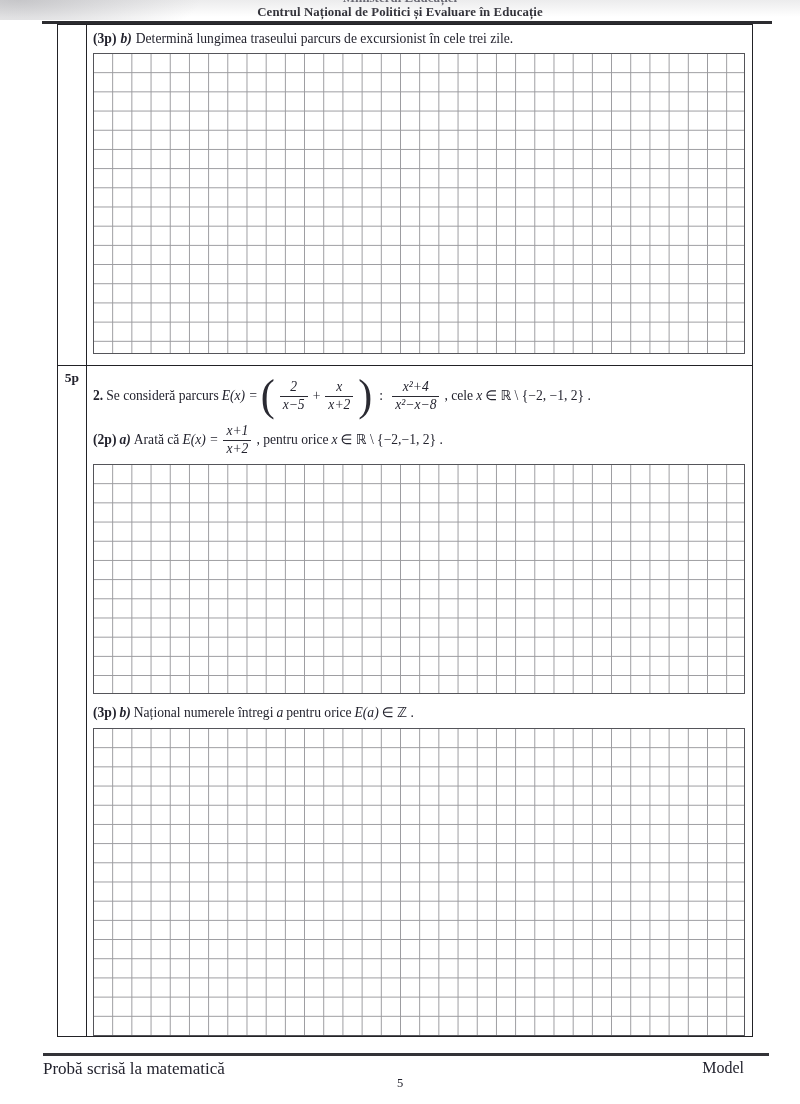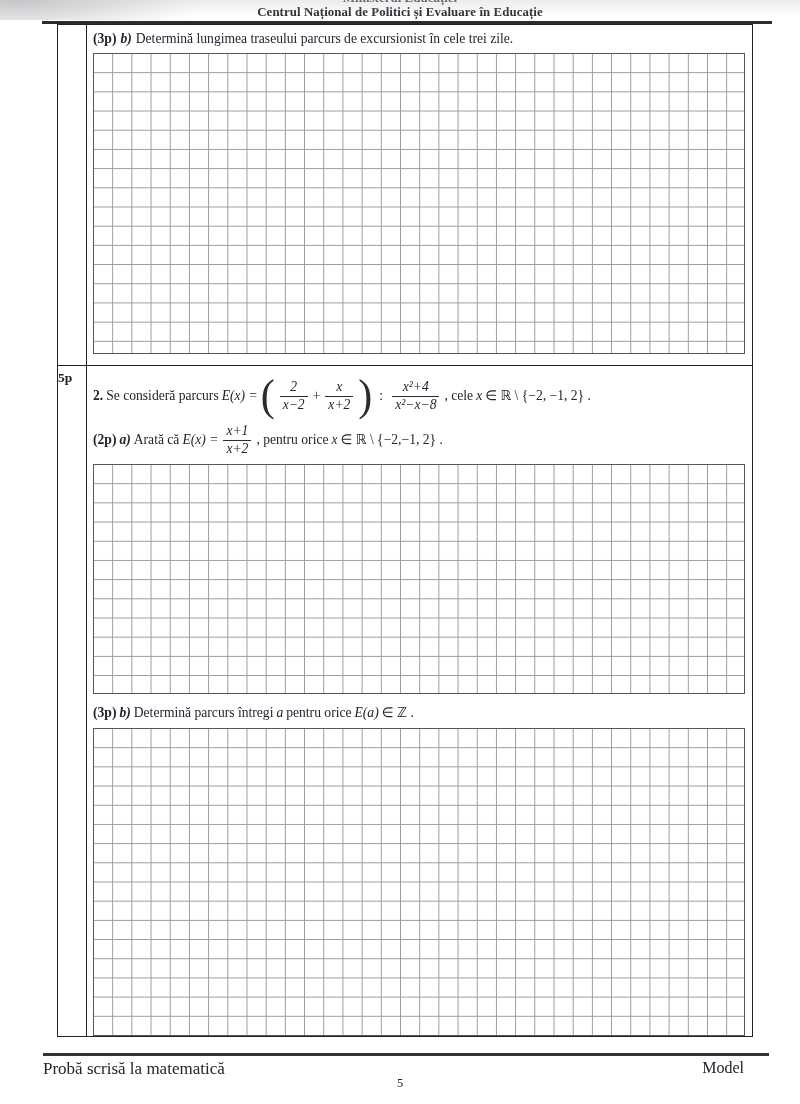--- a/index.html
+++ b/index.html
@@ -8,21 +8,21 @@
     background:radial-gradient(ellipse 260px 70px at 18px 0px, rgba(160,160,165,.5), transparent 70%),
                linear-gradient(180deg, rgba(200,200,203,.35), transparent 85%);
     pointer-events:none;z-index:5;}
   .hdr-ministry{position:absolute;top:-10px;left:0;width:100%;text-align:center;font-size:13px;font-weight:bold;color:#3a3a48;filter:blur(.4px);}
   .hdr-center{position:absolute;top:5px;left:0;width:100%;text-align:center;font-size:12.8px;font-weight:600;color:#26262e;letter-spacing:.1px;}
   .top-rule{position:absolute;top:21px;left:42px;width:730px;height:2.6px;background:#2c2c30;}
   .sheet{position:absolute;top:23.6px;left:57px;width:696px;height:1013px;border:1.5px solid #222226;box-sizing:border-box;display:flex;flex-direction:column;background:#fff;}
   .trow{display:flex;box-sizing:border-box;}
   .row1{height:440px;border-bottom:1.5px solid #222226;}
   .row2{flex:1;}
-  .pts-cell{width:29px;border-right:1.5px solid #222226;box-sizing:border-box;flex:none;padding-top:4px;font-weight:bold;font-size:13.5px;}
+  .pts-cell{width:29px;border-right:1.5px solid #222226;box-sizing:border-box;flex:none;text-align:center;padding-top:4px;font-weight:bold;font-size:13.5px;}
   .main-cell{flex:1;padding:5px 5px 0 6px;box-sizing:border-box;overflow:hidden;}
   .qline{font-size:13.6px;line-height:1.35;}
   .qline span{margin-right:4px;}
   .b{font-weight:bold;}
   .bi{font-weight:bold;font-style:italic;}
   .i{font-style:italic;}
   .grid{box-sizing:border-box;border:1.3px solid #55555a;
     background-image:linear-gradient(to right,#9a9a9e 1px,transparent 1px),
                      linear-gradient(to bottom,#9a9a9e 1px,transparent 1px);
     background-size:19.2px 19.2px;background-position:-1px -1px;}
@@ -68,21 +68,21 @@
     <div class="pts-cell">5p</div>
     <div class="main-cell">
 
       <div class="mline expr-line">
         <span class="b">2.</span>
         <span>Se consideră parcurs</span>
         <span class="i">E(x) =</span>
         <span class="bigp">(</span>
         <span class="frac">
           <span class="num">2</span>
-          <span class="den">x−2</span>
+          <span class="den">x−5</span>
         </span>
         <span>+</span>
         <span class="frac">
           <span class="num">x</span>
           <span class="den">x+2</span>
         </span>
         <span class="bigp">)</span>
         <span class="divop">:</span>
         <span class="frac">
           <span class="num">x²+4</span>
@@ -105,21 +105,21 @@
         <span>, pentru orice</span>
         <span class="i">x</span>
         <span>∈ ℝ \ {−2,−1, 2} .</span>
       </div>
 
       <div class="grid g2"></div>
 
       <div class="mline b-line">
         <span class="b">(3p)</span>
         <span class="bi">b)</span>
-        <span>Determină parcurs întregi</span>
+        <span>Național numerele întregi</span>
         <span class="i">a</span>
         <span>pentru orice</span>
         <span class="i">E(a)</span>
         <span>∈ ℤ .</span>
       </div>
 
       <div class="grid g3"></div>
 
     </div>
   </div>

